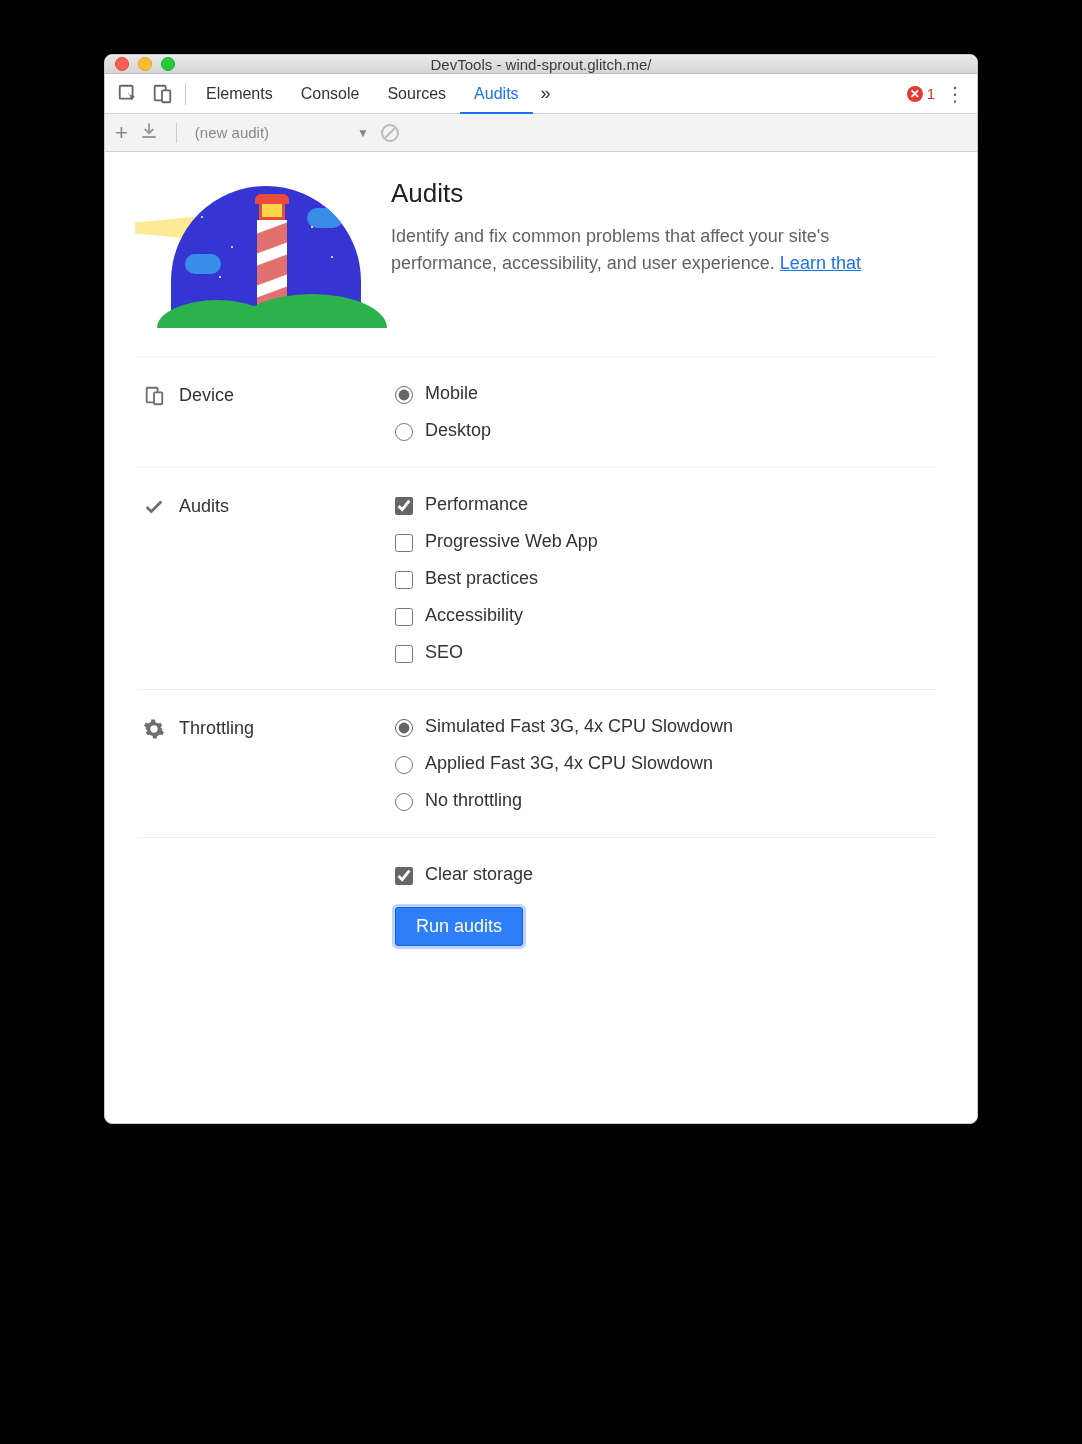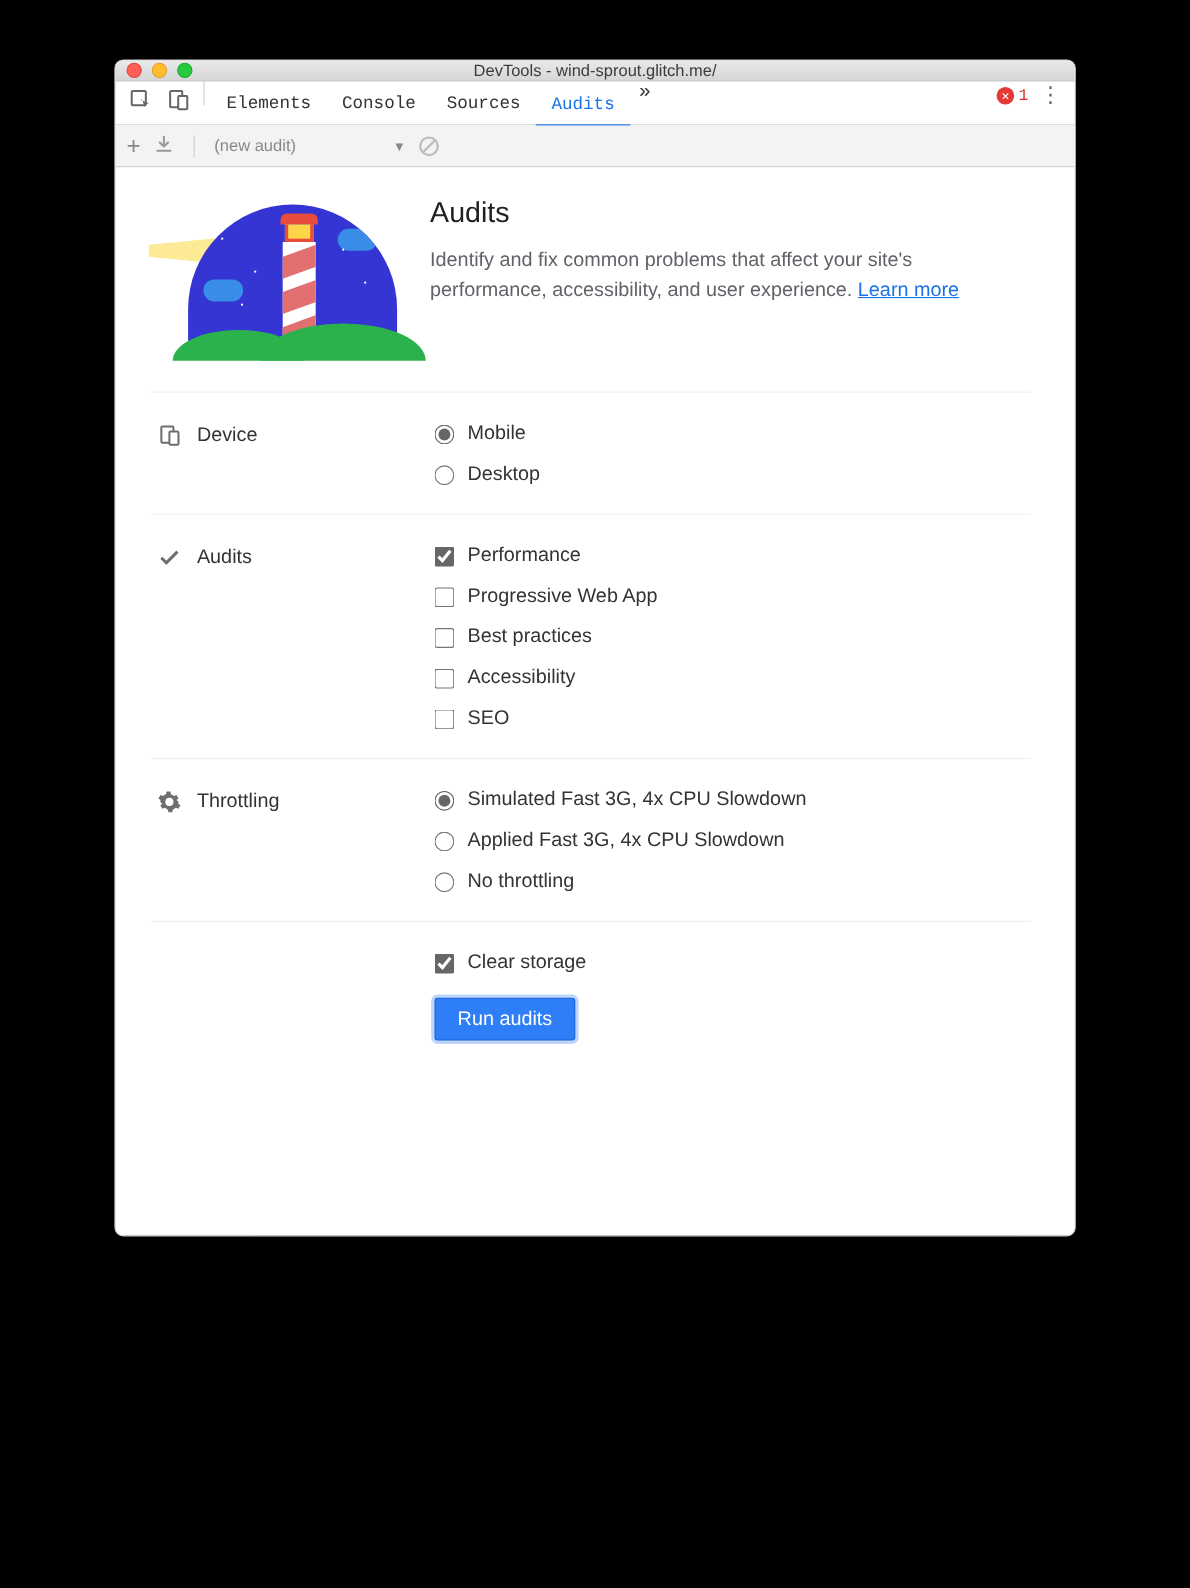--- a/index.html
+++ b/index.html
@@ -32,21 +32,21 @@
     position: relative;
   }
   .traffic { display:flex; gap:9px; }
   .traffic .dot { width:14px; height:14px; border-radius:50%; }
   .dot.red{background:#ff5f56;border:1px solid #e0443e;}
   .dot.yellow{background:#ffbd2e;border:1px solid #dea123;}
   .dot.green{background:#27c93f;border:1px solid #1aab29;}
   .title { position:absolute; left:0; right:0; text-align:center; font-size:15px; color:#3b3b3b; pointer-events:none;}
   
   .tabs {
-    height: 40px; display:flex; align-items:flex-start; padding:0 6px; border-bottom:1px solid #d0d0d0; font-size:16px; color:#333;font-family:Liberation Mono, monospace;
+    height: 40px; display:flex; align-items:center; padding:0 6px; border-bottom:1px solid #d0d0d0; font-size:16px; color:#333;
   }
   .iconbtn { width:34px; height:34px; display:flex; align-items:center; justify-content:center; color:#666; }
   .divider { width:1px; height:22px; background:#ccc; margin:0 6px;}
   .tab { padding:0 14px; height:100%; display:flex; align-items:center; cursor:pointer; }
   .tab.active { color:#1a73e8; border-bottom:3px solid #1a73e8; font-weight:400; margin-top:3px;}
   .morechev { font-size:18px; padding:0 8px; color:#333;}
   .right { margin-left:auto; display:flex; align-items:center; gap:10px; padding-right:6px;}
   .err{display:flex;align-items:center;gap:4px;}
   .errcircle{width:16px;height:16px;border-radius:50%;background:#e53935;color:#fff;font-size:12px;display:flex;align-items:center;justify-content:center;font-weight:bold;}
   .errnum{color:#d93025;font-size:15px;}
@@ -189,21 +189,21 @@
             </div>
         </div>
         <div class="lh-ground">
             <div class="hill h1"></div>
             <div class="hill h2"></div>
           </div>
       </div>
       <div class="heading">
         <h1>Audits</h1>
         <p>
-          <span>Identify and fix common problems that affect your site's performance, accessibility, and user experience. </span><a href="#">Learn more</a>
+          <span>Identify and fix common problems that affect your site's performance, accessibility, and user experience. </span><a href="#">Learn that</a>
         </p>
       </div>
     </div>
 
     <div class="section">
       <div class="sec-label">
         <svg width="22" height="22" viewBox="0 0 24 24" fill="none" stroke="#6e6e6e" stroke-width="2">
             <rect x="4" y="3" width="12" height="16" rx="1"></rect>
             <rect x="12" y="8" width="9" height="13" rx="1" fill="#fff"></rect>
           </svg>

